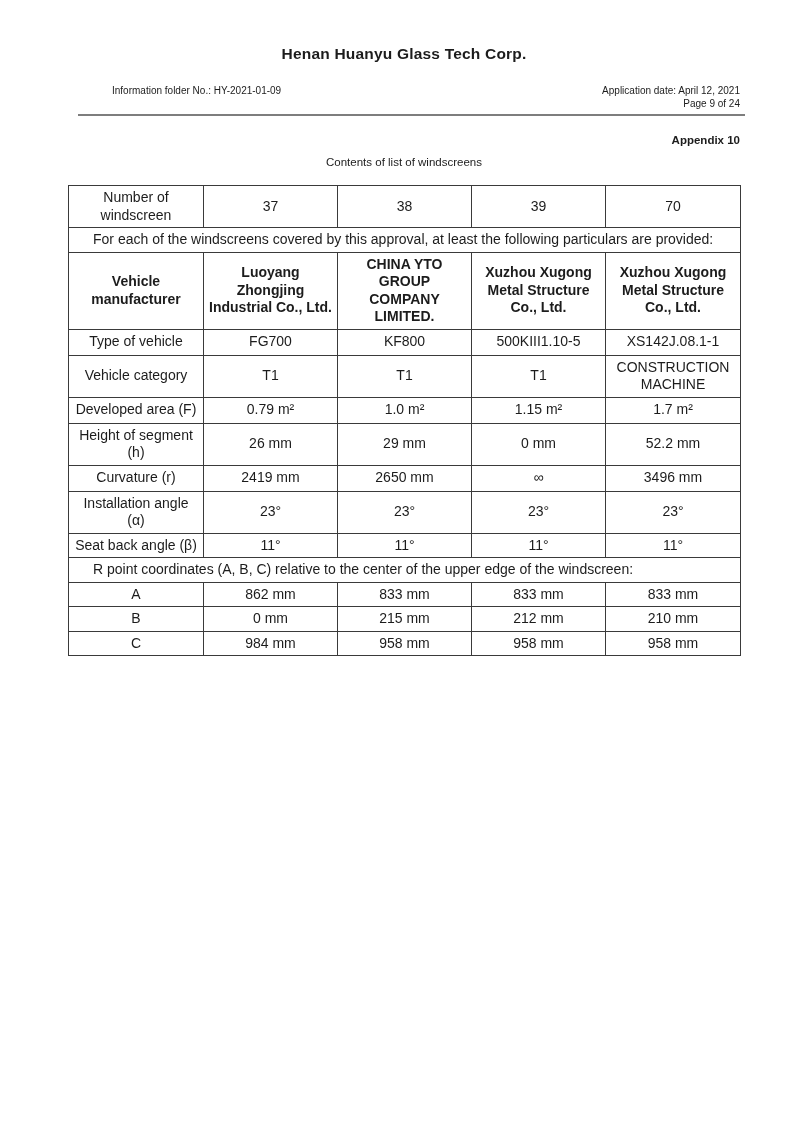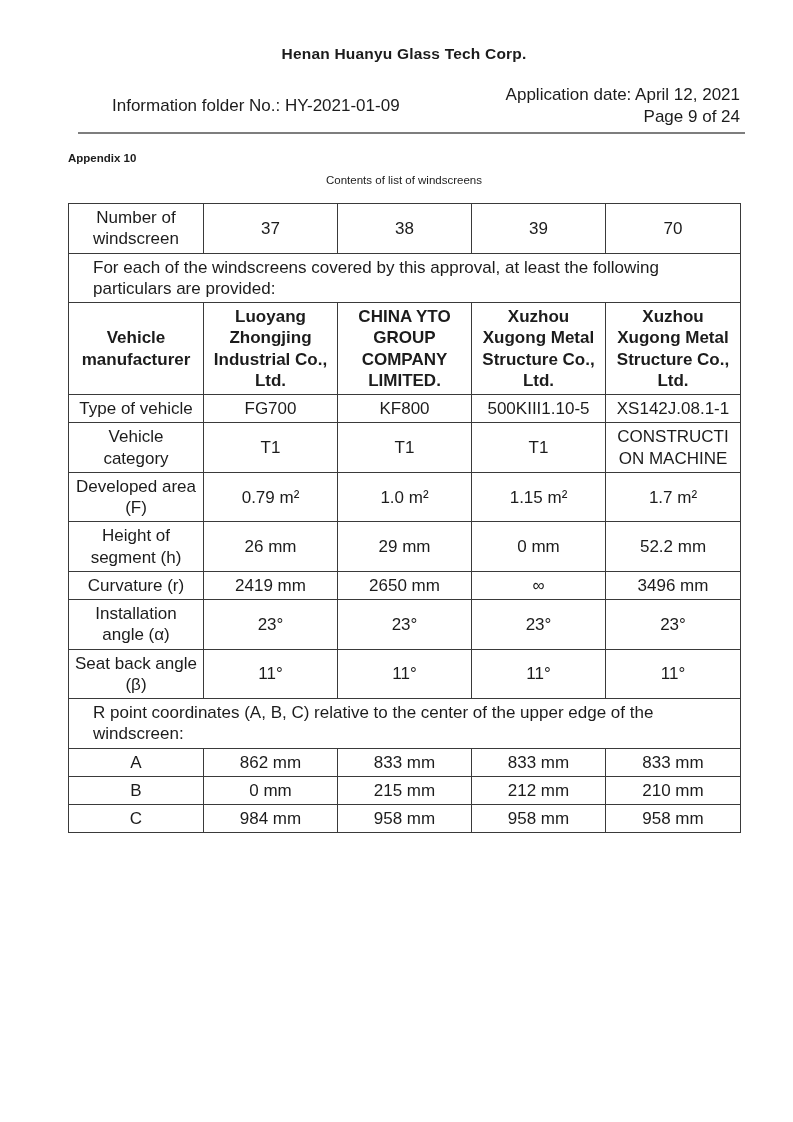--- a/index.html
+++ b/index.html
@@ -18,52 +18,52 @@
   }
   .company-title {
     text-align: center;
     font-size: 15.5px;
     font-weight: bold;
     letter-spacing: 0.2px;
   }
   .meta-row {
     display: flex;
     justify-content: space-between;
-    align-items: center;
+    align-items: flex-start;
     margin-top: 21px;
-    font-size: 17px;
+    font-size: 10px;
   }
   .meta-left { padding-left: 44px; line-height: 1.3; }
   .meta-right { text-align: right; line-height: 1.3; }
   .meta-right > div { display: block; }
   .header-rule {
     border: none;
     border-top: 2px solid #7e7e7e;
     margin-top: 4px;
     margin-left: 10px;
     margin-right: -5px;
   }
   .appendix-title {
-    text-align: left;
+    text-align: right;
     font-weight: bold;
     font-size: 11.5px;
     margin-top: 18px;
   }
   .appendix-subtitle {
     text-align: center;
     font-weight: normal;
     font-size: 11.5px;
     margin-top: 10px;
   }
   table.spec-table {
     border-collapse: collapse;
     table-layout: fixed;
     width: 672px;
     margin-top: 17px;
-    font-size: 17px;
+    font-size: 14px;
   }
   .spec-table td {
     border: 1px solid #3a3a3a;
     text-align: center;
     vertical-align: middle;
     padding: 3px 5px;
     line-height: 1.25;
     white-space: pre-line;
     overflow-wrap: break-word;
   }

